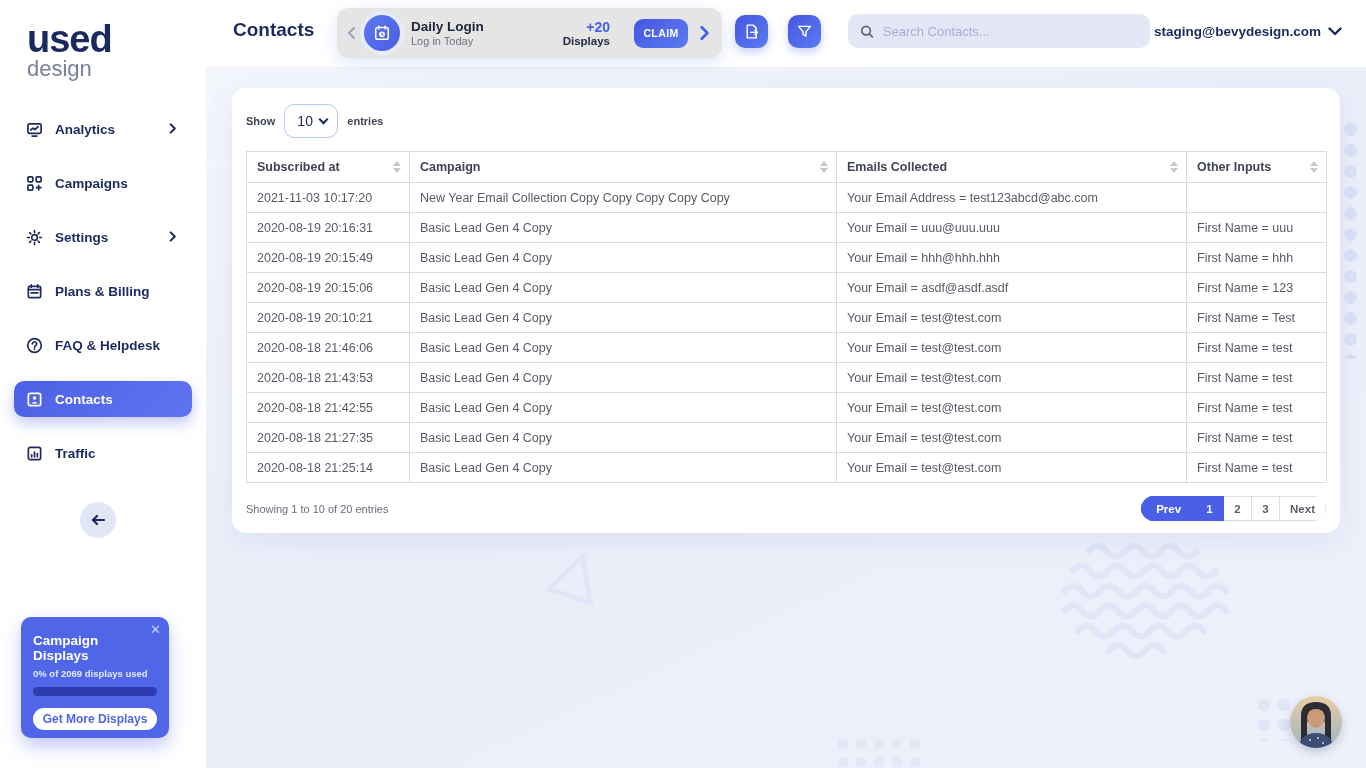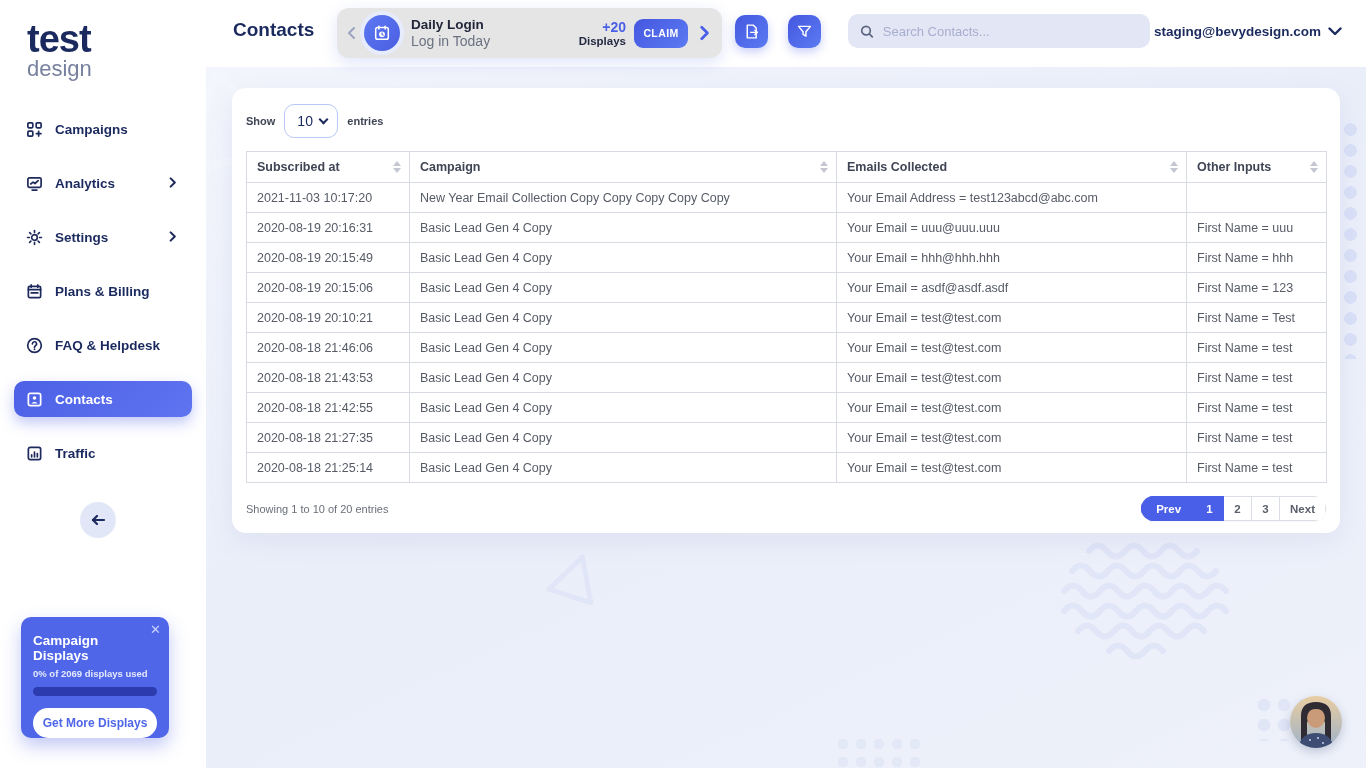--- a/index.html
+++ b/index.html
@@ -38,34 +38,34 @@
     background:#e2e7f8; display:flex; align-items:center; justify-content:center; cursor:pointer; }
 
   
   .displays-widget { position:absolute; left:21px; top:617px; width:148px; height:121px; border-radius:10px;
     background:#4f66e8; z-index:6; padding:16px 12px 10px 12px; box-shadow:0 8px 18px rgba(80,100,230,.35); }
   .dw-close { position:absolute; right:8px; top:6px; color:#c9d3fb; font-size:13px; cursor:pointer; line-height:1; }
   .dw-title { color:#ffffff; font-size:13.5px; font-weight:800; }
   .dw-usage { color:#e4e9ff; font-size:9.5px; font-weight:700; margin-top:5px; }
   .dw-bar { margin-top:8px; width:124px; height:9px; border-radius:5px; background:#2c3cae; overflow:hidden; }
   .dw-bar-fill { height:100%; background:#24308f; border-radius:5px; }
-  .dw-btn { margin-top:12px; width:124px; height:30px; border-radius:15px; background:#ffffff; border:none;
+  .dw-btn { margin-top:12px; width:124px; height:22px; border-radius:15px; background:#ffffff; border:none;
     color:#4f66e8; font-size:12px; font-weight:800; cursor:pointer; font-family:inherit; }
 
   
   .page-title { position:absolute; left:233px; top:19px; font-size:19px; font-weight:800; color:#1b2a5e; }
   .daily-card { position:absolute; left:337px; top:8px; width:385px; height:50px; background:#e5e5e5; border-radius:12px;
     box-shadow:0 5px 16px rgba(90,110,230,.18); display:flex; align-items:center; padding:0 10px 0 8px; z-index:5; }
   .dc-chevl { cursor:pointer; margin-right:5px; display:flex; }
   .dc-icon { width:36px; height:36px; border-radius:50%; background:linear-gradient(135deg,#5d79f2,#4a5ee2);
     box-shadow:0 0 0 4px #e6ebfe; display:flex; align-items:center; justify-content:center; flex:0 0 auto; }
   .dc-text { margin-left:11px; flex:1 1 auto; }
   .dc-title { font-size:13.5px; font-weight:800; color:#22263a; }
-  .dc-sub { font-size:14px; color:#6b7280; margin-top:1px; }
-  .dc-reward { text-align:right; margin-right:8px; }
+  .dc-sub { font-size:11px; color:#6b7280; margin-top:1px; }
+  .dc-reward { text-align:right; margin-right:24px; }
   .dc-plus { font-size:14px; font-weight:800; color:#4a5fe8; }
   .dc-displays { font-size:11.5px; font-weight:600; color:#252a43; }
   .dc-claim { width:54px; height:29px; border:none; border-radius:9px; background:linear-gradient(135deg,#4557e0,#5b7bf2);
     color:#ffffff; font-size:10.5px; font-weight:800; letter-spacing:.4px; cursor:pointer; font-family:inherit; }
   .dc-chevr { cursor:pointer; margin-left:8px; display:flex; }
 
   .icon-btn { position:absolute; top:15px; width:33px; height:33px; border:none; border-radius:10px;
     background:linear-gradient(135deg,#4557e0,#5b7bf2); display:flex; align-items:center; justify-content:center;
     cursor:pointer; box-shadow:0 4px 10px rgba(80,100,230,.3); z-index:5; }
   .export-btn { left:735px; }
@@ -195,51 +195,51 @@
   <div class="account">
     <span class="account-email">staging@bevydesign.com</span>
     <svg width="14" height="9" viewBox="0 0 14 9">
       <polyline points="1.5,1.5 7,7 12.5,1.5" fill="none" stroke="#1b2a5e" stroke-width="2.4" stroke-linecap="round" stroke-linejoin="round"></polyline>
     </svg>
   </div>
 </div>
 
 <div class="sidebar">
   <div class="logo">
-    <div class="logo-main">test</div>
+    <div class="logo-main">used</div>
     <div class="logo-sub">design</div>
   </div>
 
   <div class="nav">
+    <div class="nav-item">
+      <svg width="17" height="17" viewBox="0 0 18 18">
+        <g fill="none" stroke="#1e2a5c" stroke-width="1.8" stroke-linecap="round" stroke-linejoin="round">
+          <rect x="2" y="3" width="14" height="10" rx="1.5"></rect>
+          <polyline points="5,9.5 7.5,7.5 9.5,9 12.8,6"></polyline>
+          <line x1="6.5" y1="16" x2="11.5" y2="16"></line>
+        </g>
+      </svg>
+      <span class="lbl">Analytics</span>
+      <span class="chev">
+        <svg width="11" height="11" viewBox="0 0 12 12">
+            <polyline points="4,1.5 8.5,6 4,10.5" fill="none" stroke="#1e2a5c" stroke-width="2.2" stroke-linecap="round" stroke-linejoin="round"></polyline>
+          </svg>
+      </span>
+    </div>
     <div class="nav-item">
       <svg width="17" height="17" viewBox="0 0 18 18">
         <g fill="none" stroke="#1e2a5c" stroke-width="1.8" stroke-linecap="round" stroke-linejoin="round">
           <rect x="2" y="2" width="5.2" height="5.2" rx="1"></rect>
             <rect x="10.8" y="2" width="5.2" height="5.2" rx="1"></rect>
           <rect x="2" y="10.8" width="5.2" height="5.2" rx="1"></rect>
           <line x1="13.4" y1="11" x2="13.4" y2="15.8"></line>
             <line x1="11" y1="13.4" x2="15.8" y2="13.4"></line>
         </g>
       </svg>
       <span class="lbl">Campaigns</span>
-    </div>
-    <div class="nav-item">
-      <svg width="17" height="17" viewBox="0 0 18 18">
-        <g fill="none" stroke="#1e2a5c" stroke-width="1.8" stroke-linecap="round" stroke-linejoin="round">
-          <rect x="2" y="3" width="14" height="10" rx="1.5"></rect>
-          <polyline points="5,9.5 7.5,7.5 9.5,9 12.8,6"></polyline>
-          <line x1="6.5" y1="16" x2="11.5" y2="16"></line>
-        </g>
-      </svg>
-      <span class="lbl">Analytics</span>
-      <span class="chev">
-        <svg width="11" height="11" viewBox="0 0 12 12">
-            <polyline points="4,1.5 8.5,6 4,10.5" fill="none" stroke="#1e2a5c" stroke-width="2.2" stroke-linecap="round" stroke-linejoin="round"></polyline>
-          </svg>
-      </span>
     </div>
     <div class="nav-item">
       <svg width="17" height="17" viewBox="0 0 18 18">
         <g fill="none" stroke="#1e2a5c" stroke-width="1.7" stroke-linecap="round">
           <circle cx="9" cy="9" r="3"></circle>
           <line x1="9" y1="1.6" x2="9" y2="3.6"></line>
             <line x1="9" y1="14.4" x2="9" y2="16.4"></line>
           <line x1="1.6" y1="9" x2="3.6" y2="9"></line>
             <line x1="14.4" y1="9" x2="16.4" y2="9"></line>
           <line x1="3.8" y1="3.8" x2="5.2" y2="5.2"></line>

